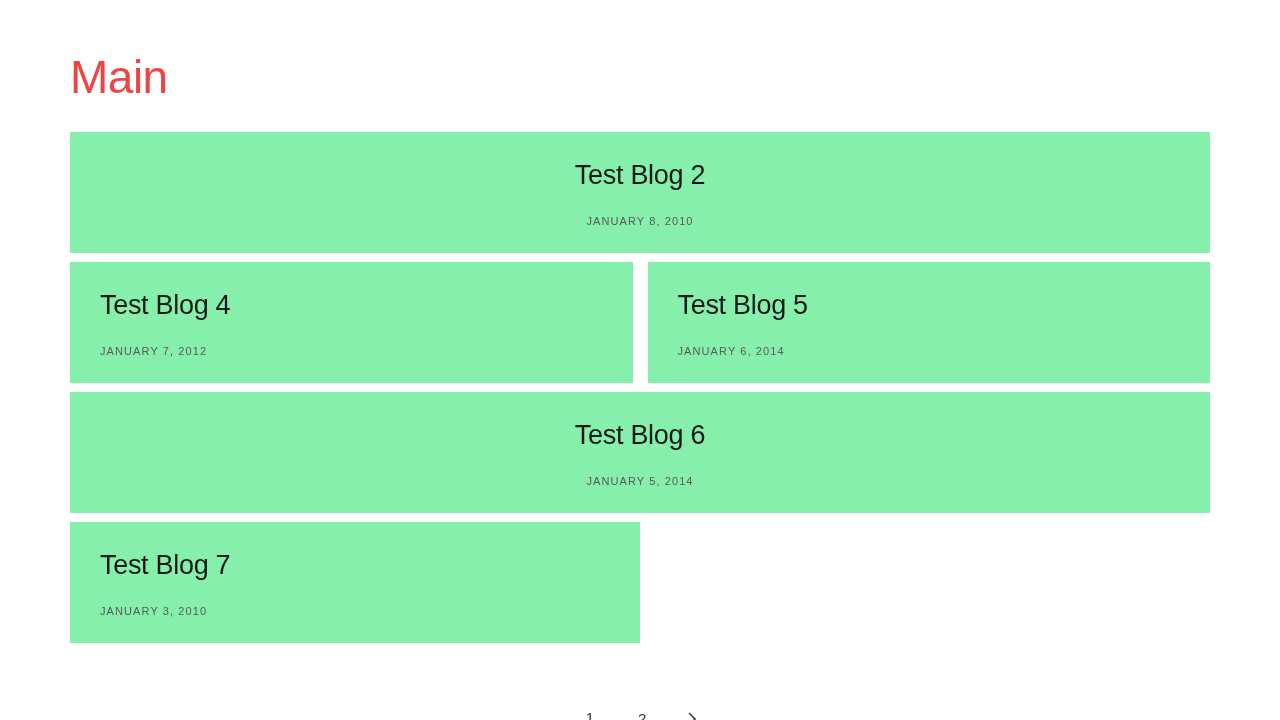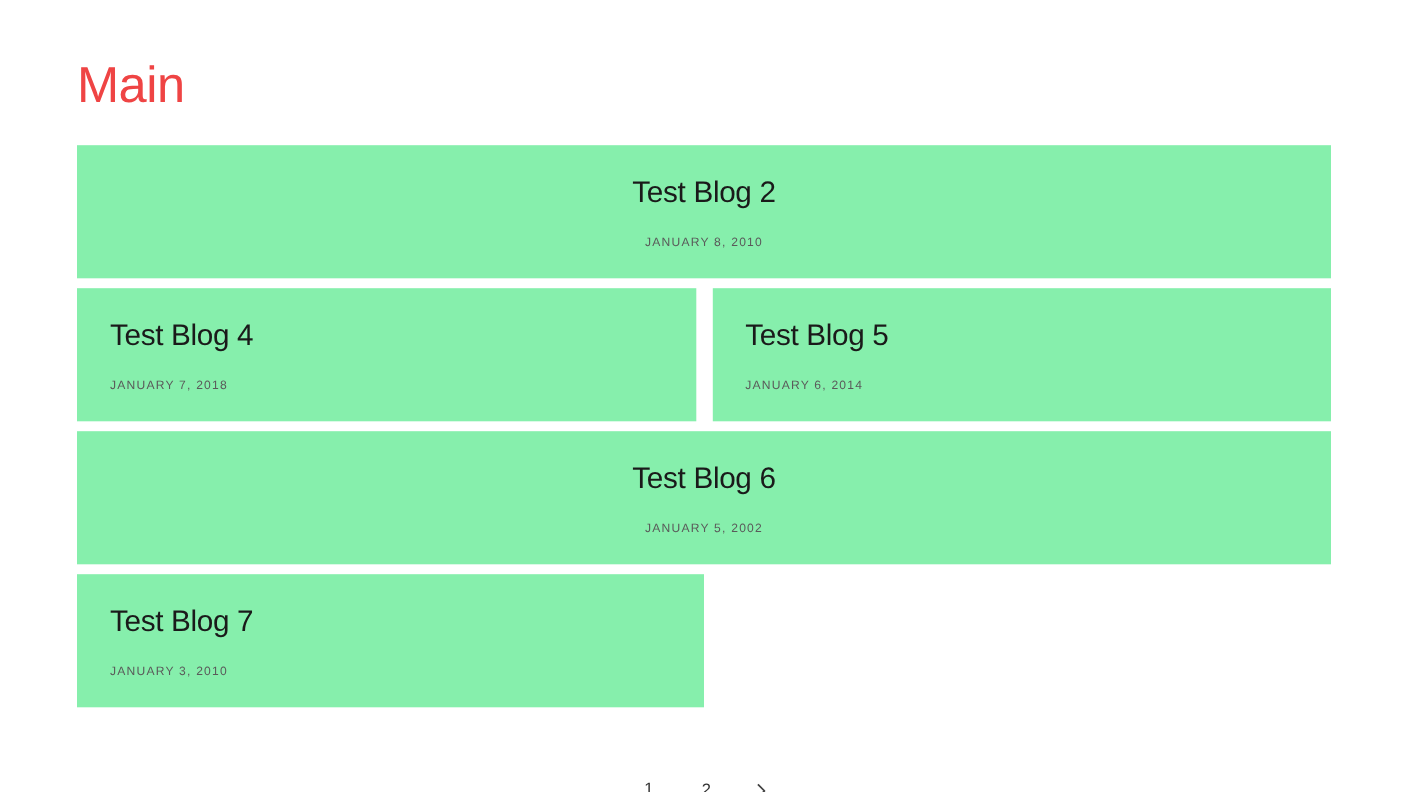--- a/index.html
+++ b/index.html
@@ -29,31 +29,31 @@
   <div class="cards">
 
     <div class="card full">
       <div class="card-title">Test Blog 2</div>
       <div class="card-date">JANUARY 8, 2010</div>
     </div>
 
     <div class="row">
       <div class="card half">
         <div class="card-title">Test Blog 4</div>
-        <div class="card-date">JANUARY 7, 2018</div>
+        <div class="card-date">JANUARY 7, 2012</div>
       </div>
       <div class="card half">
         <div class="card-title">Test Blog 5</div>
         <div class="card-date">JANUARY 6, 2014</div>
       </div>
     </div>
 
     <div class="card full">
       <div class="card-title">Test Blog 6</div>
-      <div class="card-date">JANUARY 5, 2002</div>
+      <div class="card-date">JANUARY 5, 2014</div>
     </div>
 
     <div class="row">
       <div class="card half">
         <div class="card-title">Test Blog 7</div>
         <div class="card-date">JANUARY 3, 2010</div>
       </div>
     </div>
 
   </div>

